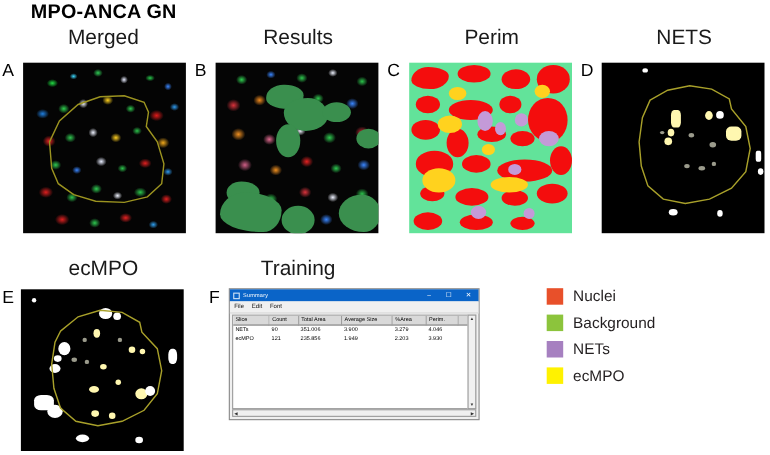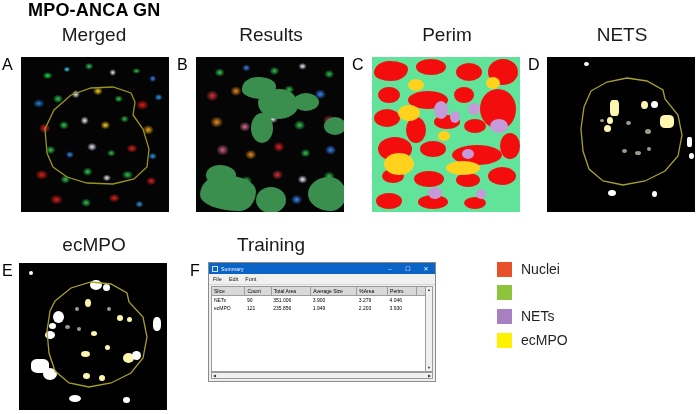--- a/index.html
+++ b/index.html
@@ -515,20 +515,21 @@
   </div>
 </div>
 
 <div id="legend">
   <div class="legend-row">
     <span class="legend-swatch" style="background:#e8502a;"></span>
     <span class="legend-label">Nuclei</span>
   </div>
   <div class="legend-row">
     <span class="legend-swatch" style="background:#8cc43c;"></span>
+    <span class="legend-label">Background</span>
   </div>
   <div class="legend-row">
     <span class="legend-swatch" style="background:#a680c0;"></span>
     <span class="legend-label"> NETs</span>
   </div>
   <div class="legend-row">
     <span class="legend-swatch" style="background:#fff200;"></span>
     <span class="legend-label">ecMPO</span>
   </div>
 </div>

